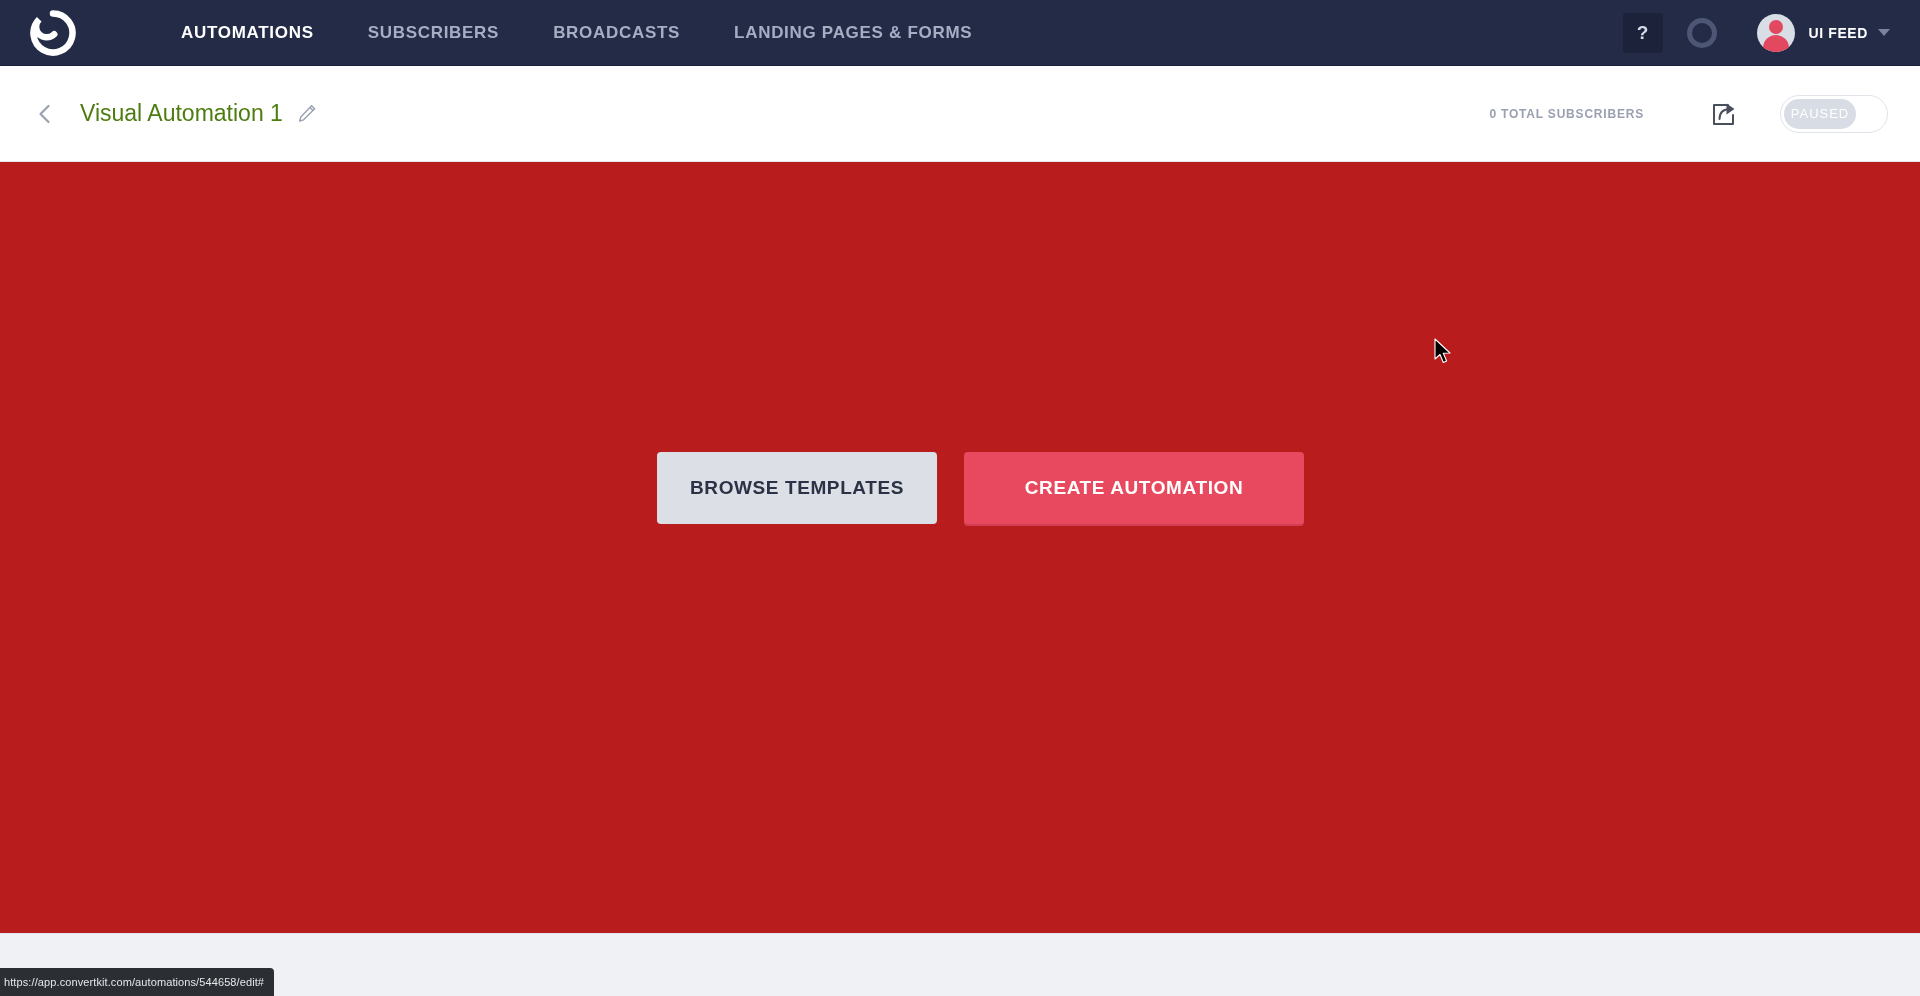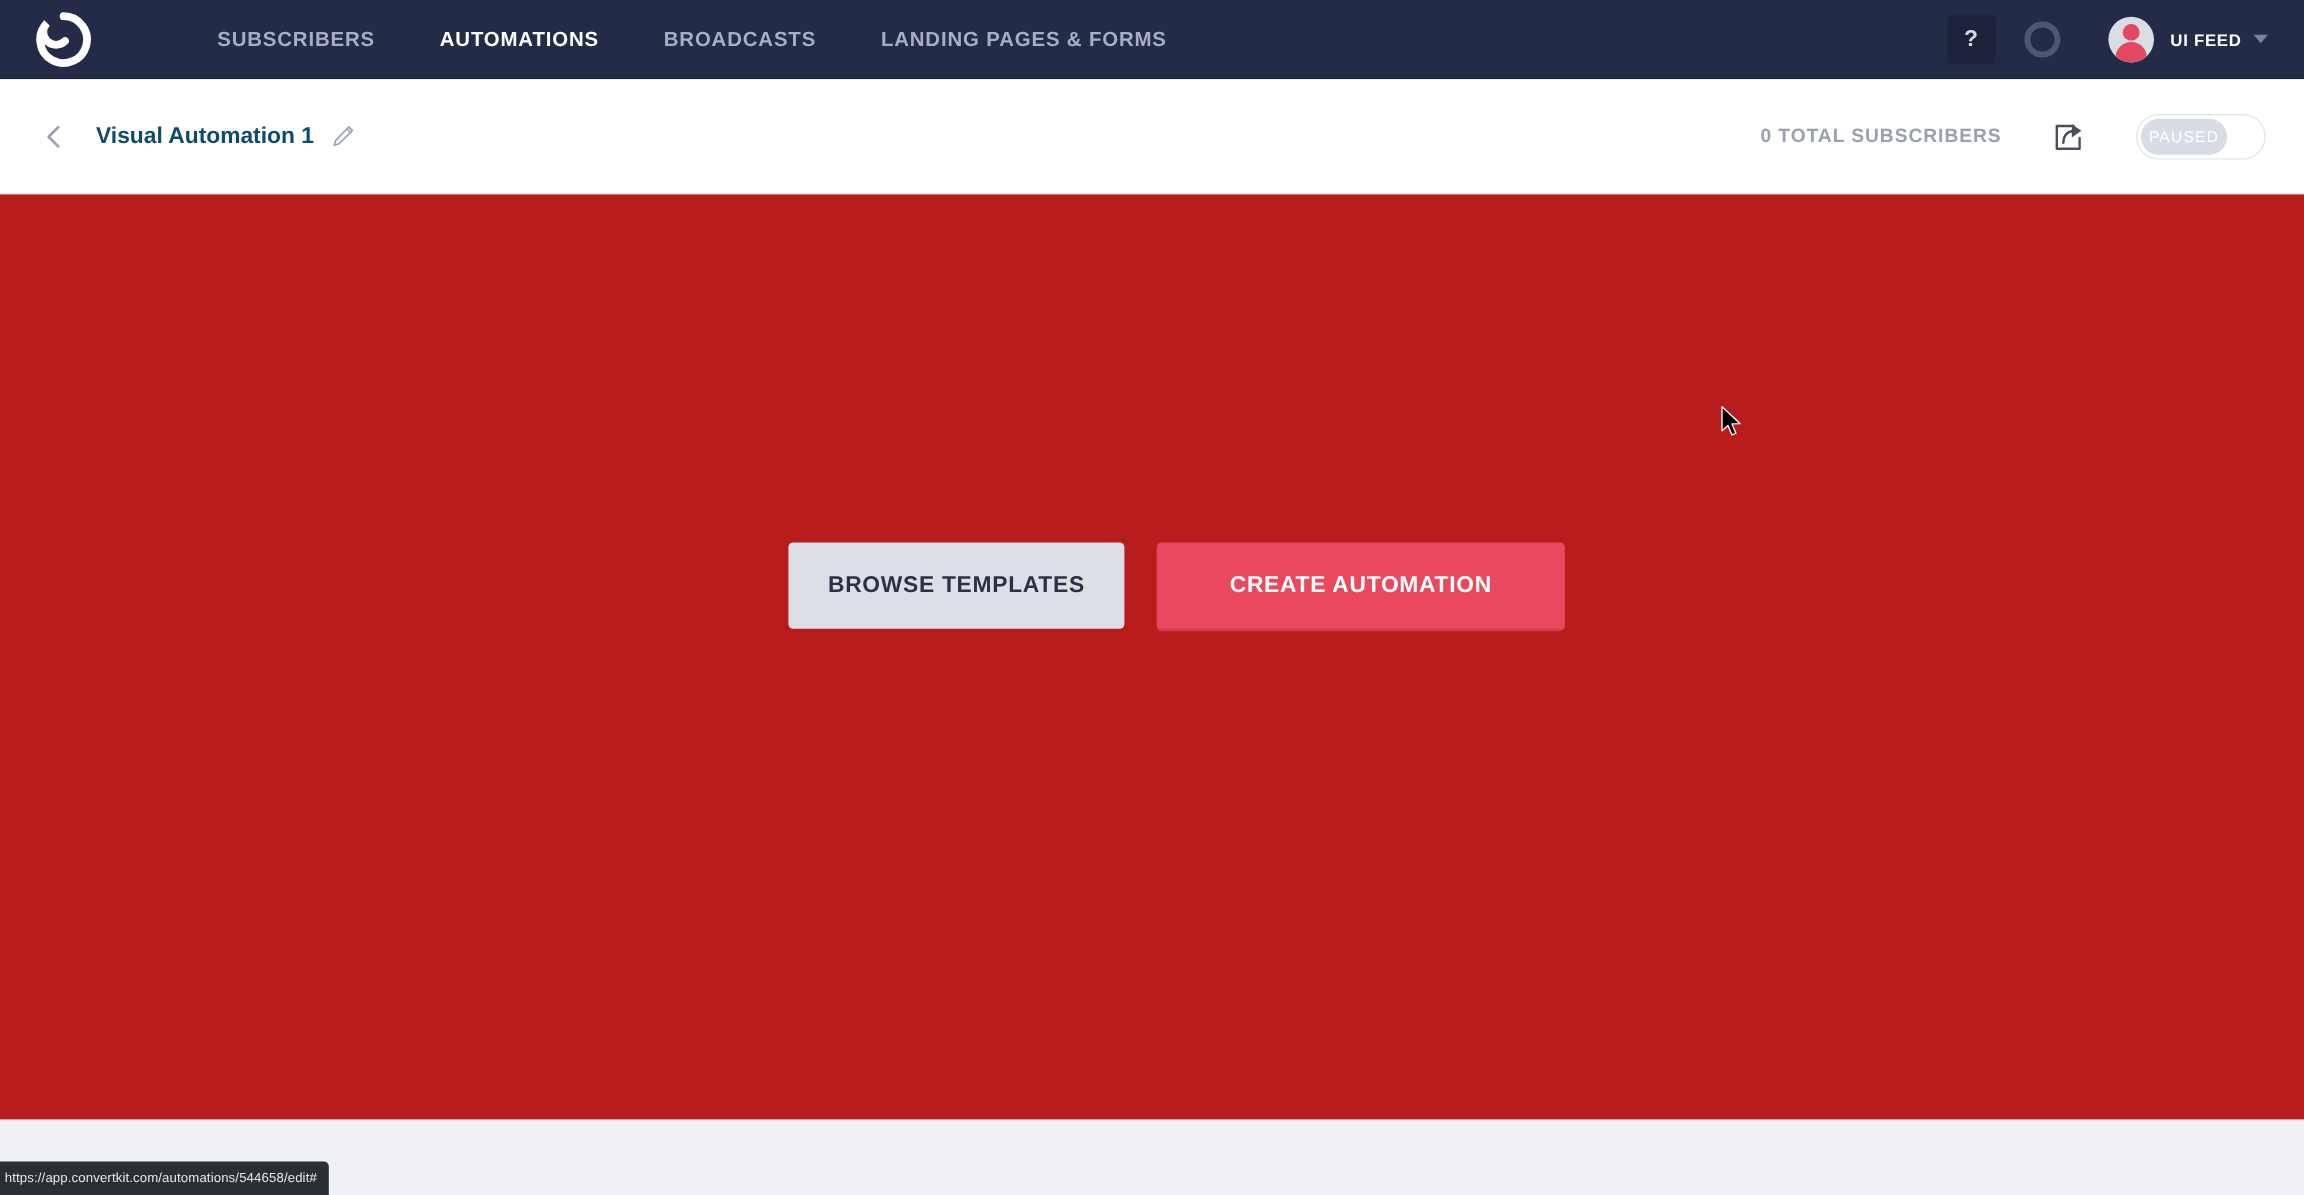--- a/index.html
+++ b/index.html
@@ -112,44 +112,44 @@
     border-bottom:1px solid #e2e5ec;
     display:flex; align-items:center;
   }
   .back-arrow {
     margin-left:32px;
     width:26px; height:26px;
     display:flex; align-items:center; justify-content:center;
     cursor:pointer;
   }
   .page-title {
-    font-size:19px;
-    color:#0c4a6e;
-    font-weight:bold;
+    font-size:23px;
+    color:#4d7c0f;
+    font-weight:normal;
     margin-left:22px;
     white-space:nowrap;
   }
   .pencil-icon {
     margin-left:13px;
     width:22px; height:22px;
     cursor:pointer;
     display:flex; align-items:center; justify-content:center;
   }
   .sub-right {
     margin-left:auto;
     display:flex; align-items:center;
     padding-right:32px;
   }
   .subs-count {
     color:#9aa0b0;
-    font-size:16px;
+    font-size:12px;
     font-weight:bold;
     letter-spacing:0.8px;
     white-space:nowrap;
-    margin-right:40px;
+    margin-right:64px;
   }
   .share-icon {
     width:32px; height:32px;
     cursor:pointer;
     margin-right:40px;
     display:flex; align-items:center; justify-content:center;
   }
   .toggle {
     width:108px; height:38px;
     border:1px solid #e0e3ea;
@@ -247,22 +247,22 @@
 
 <div class="navbar">
 
   <div class="brand">
     <svg width="46" height="46" viewBox="0 0 46 46">
       <path d="M23 3.5 A19.5 19.5 0 1 1 9.2 9.2 C5 13.4 5 20 9.2 24.2 C13.4 28.4 20 28.4 24.2 24.2" fill="none" stroke="#ffffff" stroke-width="6.5" stroke-linecap="round"></path>
     </svg>
   </div>
 
   <div class="nav-links">
+    <div class="nav-link active">AUTOMATIONS</div>
     <div class="nav-link">SUBSCRIBERS</div>
-    <div class="nav-link active">AUTOMATIONS</div>
     <div class="nav-link">BROADCASTS</div>
     <div class="nav-link">LANDING PAGES &amp; FORMS</div>
   </div>
 
   <div class="nav-right">
     <div class="help-btn">?</div>
     <div class="ring-icon"></div>
     <div class="account">
       <div class="avatar">
         <div class="head"></div>

